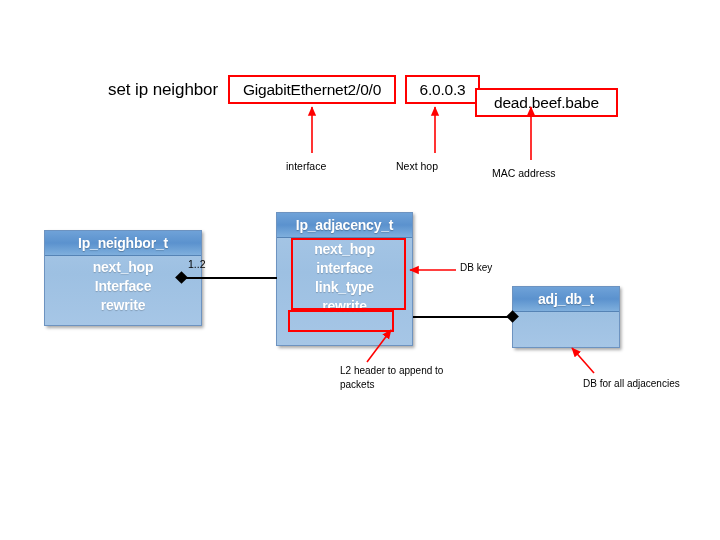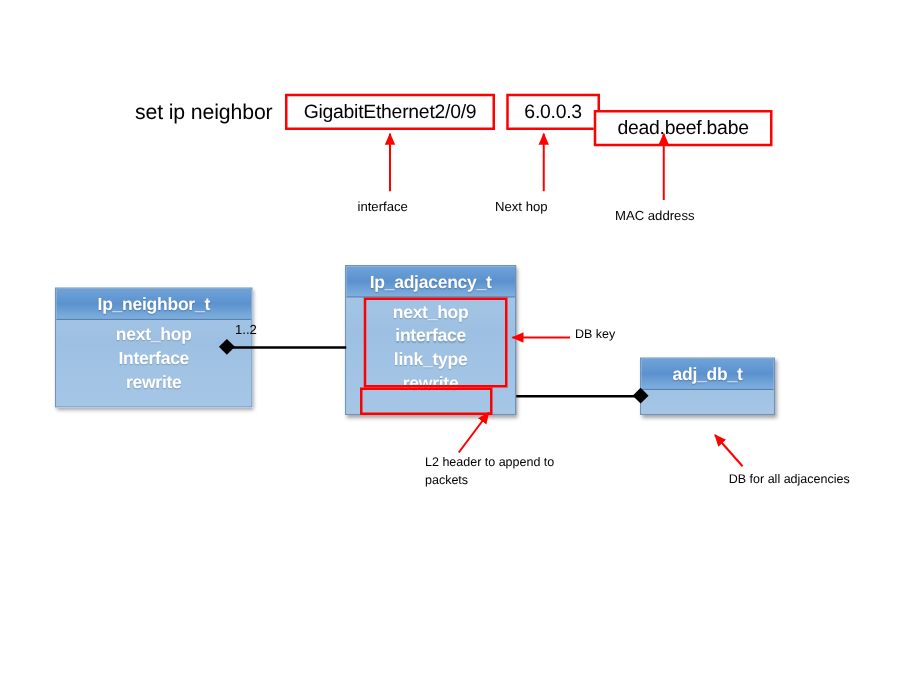--- a/index.html
+++ b/index.html
@@ -90,22 +90,22 @@
     color: #ffffff;
     font-size: 14px;
     font-weight: bold;
     line-height: 19px;
     letter-spacing: -0.2px;
     text-shadow: 0 1px 1px rgba(0,0,0,0.2);
     white-space: nowrap;
   }
 
   #box-ip-neighbor  { left: 44px;  top: 230px; width: 158px; height: 96px; }
-  #box-ip-adjacency { left: 276px; top: 212px; width: 137px; height: 120px; }
-  #box-adj-db       { left: 512px; top: 286px; width: 108px; height: 46px; }
+  #box-ip-adjacency { left: 276px; top: 212px; width: 137px; height: 134px; }
+  #box-adj-db       { left: 512px; top: 286px; width: 108px; height: 62px; }
 
   
   .red-rect {
     position: absolute;
     border: 2px solid #ff0000;
     box-sizing: border-box;
     background: transparent;
   }
   #rect-db-key  { left: 291px; top: 238px; width: 115px; height: 72px; }
   #rect-rewrite { left: 288px; top: 310px; width: 106px; height: 22px; }
@@ -158,21 +158,21 @@
     pointer-events: none;
   }
 </style>
 </head>
 <body>
 
 <div id="canvas">
 
   <div class="cmd-label">set ip neighbor</div>
 
-  <div class="cmd-box" id="cmd-box-interface">GigabitEthernet2/0/9</div>
+  <div class="cmd-box" id="cmd-box-interface">GigabitEthernet2/0/0</div>
 
   <div class="cmd-box" id="cmd-box-nexthop">6.0.0.3</div>
 
   <div class="cmd-box" id="cmd-box-mac">dead.beef.babe</div>
 
   <div class="callout-label" id="label-interface">interface</div>
 
   <div class="callout-label" id="label-nexthop">Next hop</div>
 
   <div class="callout-label" id="label-mac">MAC address</div>

